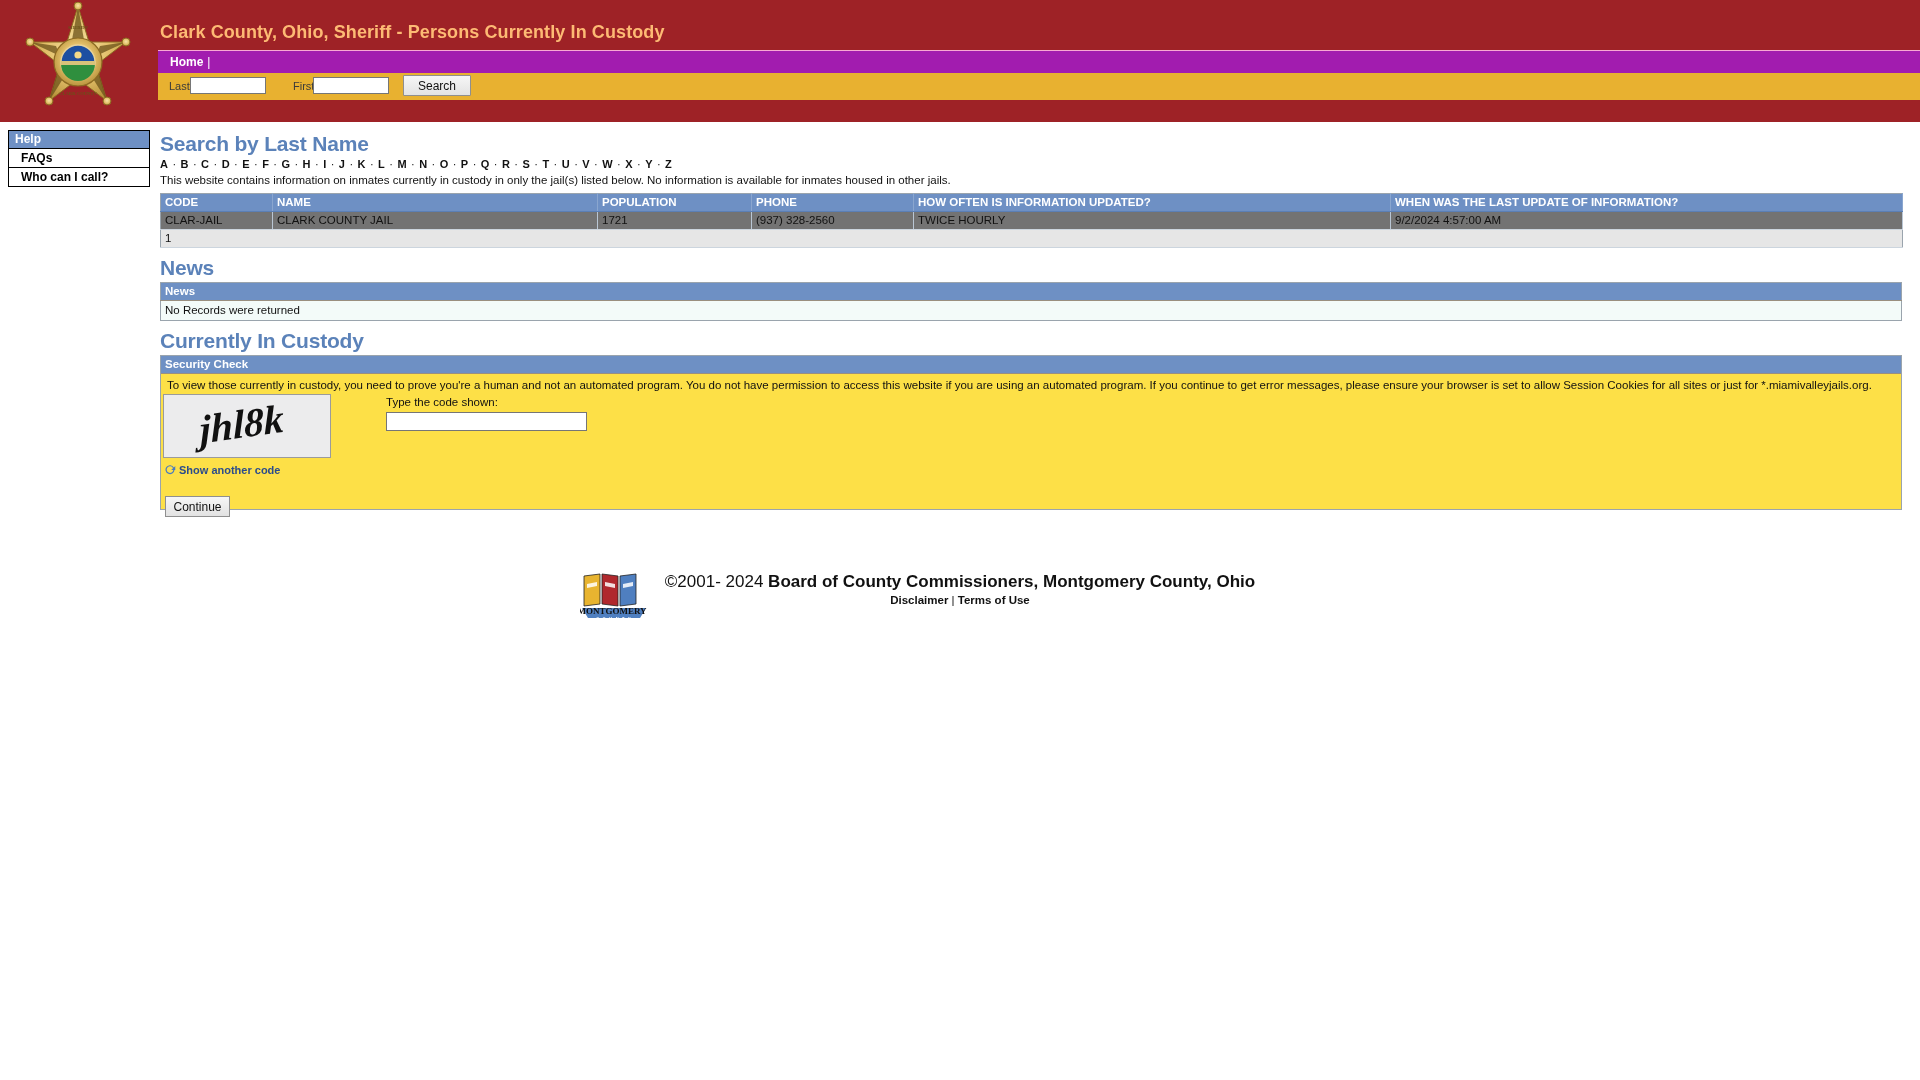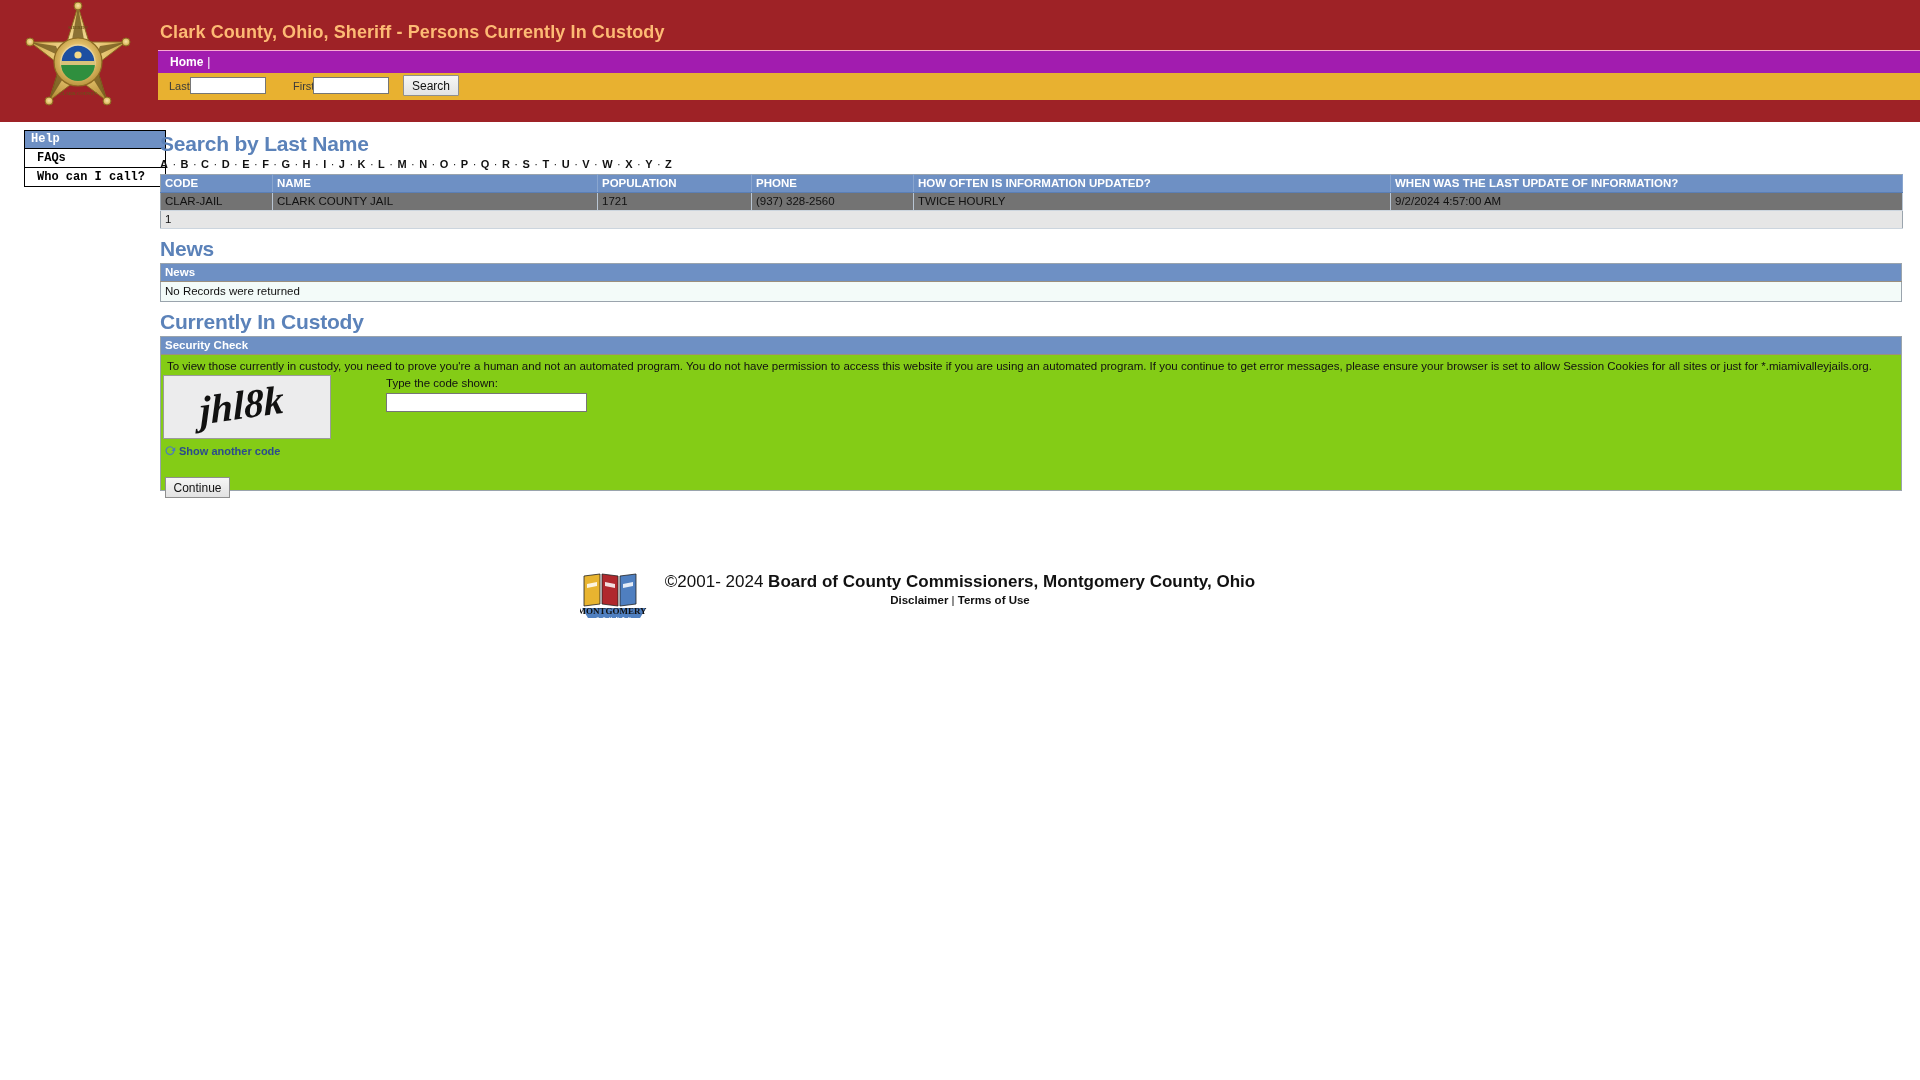--- a/index.html
+++ b/index.html
@@ -70,38 +70,37 @@
     background: #ffffff;
     font-size: 11px;
     font-family: "Liberation Sans", sans-serif;
     padding: 0 2px;
     box-sizing: content-box;
   }
   .in-last { left: 32px; }
   .in-first { left: 155px; }
   .btn-search {
     position: absolute; left: 245px; top: 2px;
-    width: 56px; height: 21px;
+    width: 68px; height: 21px;
     background: linear-gradient(#f6f6f6, #e3e3e3);
     border: 1px solid #8f8f8f;
     border-radius: 1px;
     font-size: 12px;
     font-family: "Liberation Sans", sans-serif;
     color: #111;
     cursor: pointer;
   }
 
   
   .sidebar {
     position: absolute; left: 8px; top: 130px;
     width: 140px;
     border: 1px solid #000000;
     background: #ef4444;
-    font-family: Liberation Mono, monospace;
-    margin-left: 16px;
+    font-family: Liberation Sans, sans-serif;
   }
   .side-head {
     background: #6e90c4;
     color: #ffffff;
     font-size: 12px;
     font-weight: bold;
     padding: 1px 0 2px 6px;
     border-bottom: 1px solid #000;
   }
   .side-item {
@@ -184,21 +183,21 @@
     text-align:left; padding: 2px 0 3px 4px; border-bottom:1px solid #9a8f7f;
   }
   .news-grid td {
     background:#f3fbf9; font-size:11.5px; color:#111; padding:3px 0 4px 4px;
   }
 
   
   .sec-panel {
     width: 1740px;
     border: 1px solid #9aa4ad;
-    background: #84cc16;
+    background: #fde047;
   }
   .sec-head {
     background: #6e90c4;
     color: #ffffff;
     font-size: 11.5px;
     font-weight: bold;
     padding: 2px 0 3px 4px;
     border-bottom: 1px solid #9a8f7f;
   }
   .sec-body { padding: 5px 0 0 4px; position: relative; height: 130px; }
@@ -330,20 +329,21 @@
     <div class="side-head">Help</div>
     <div class="side-item">FAQs</div>
     <div class="side-item">Who can I call?</div>
   </div>
 
   <div class="content">
 
     <h2 class="sect">Search by Last Name</h2>
     <div class="alpha"><a>A</a><span class="dot"> · </span><a>B</a><span class="dot"> · </span><a>C</a><span class="dot"> · </span><a>D</a><span class="dot"> · </span><a>E</a><span class="dot"> · </span><a>F</a><span class="dot"> · </span><a>G</a><span class="dot"> · </span><a>H</a><span class="dot"> · </span><a>I</a><span class="dot"> · </span><a>J</a><span class="dot"> · </span><a>K</a><span class="dot"> · </span><a>L</a><span class="dot"> · </span><a>M</a><span class="dot"> · </span><a>N</a><span class="dot"> · </span><a>O</a><span class="dot"> · </span><a>P</a><span class="dot"> · </span><a>Q</a><span class="dot"> · </span><a>R</a><span class="dot"> · </span><a>S</a><span class="dot"> · </span><a>T</a><span class="dot"> · </span><a>U</a><span class="dot"> · </span><a>V</a><span class="dot"> · </span><a>W</a><span class="dot"> · </span><a>X</a><span class="dot"> · </span><a>Y</a><span class="dot"> · </span><a>Z</a></div>
 
+    <div class="blurb">This website contains information on inmates currently in custody in only the jail(s) listed below. No information is available for inmates housed in other jails.</div>
 
     <table class="grid">
       <colgroup>
         <col style="width:112px">
           <col style="width:325px">
           <col style="width:154px">
         <col style="width:162px">
           <col style="width:477px">
           <col style="width:512px">
       </colgroup>

